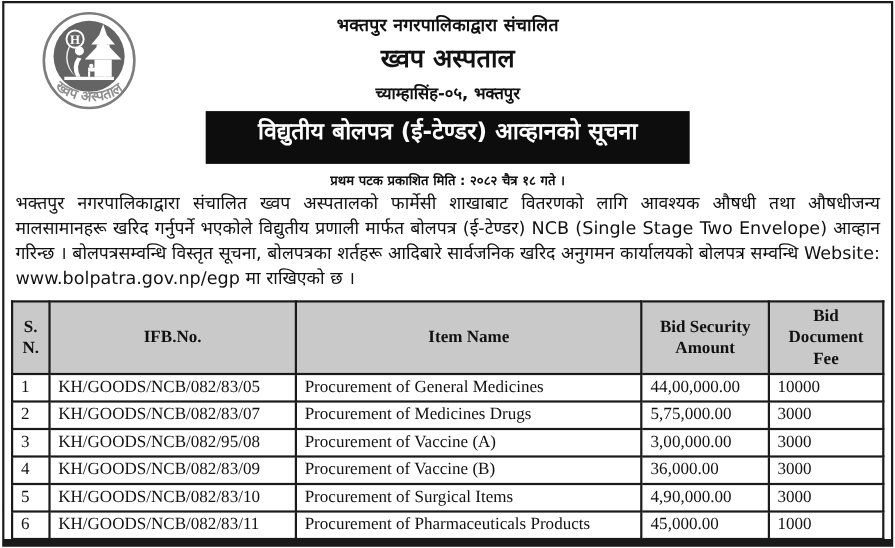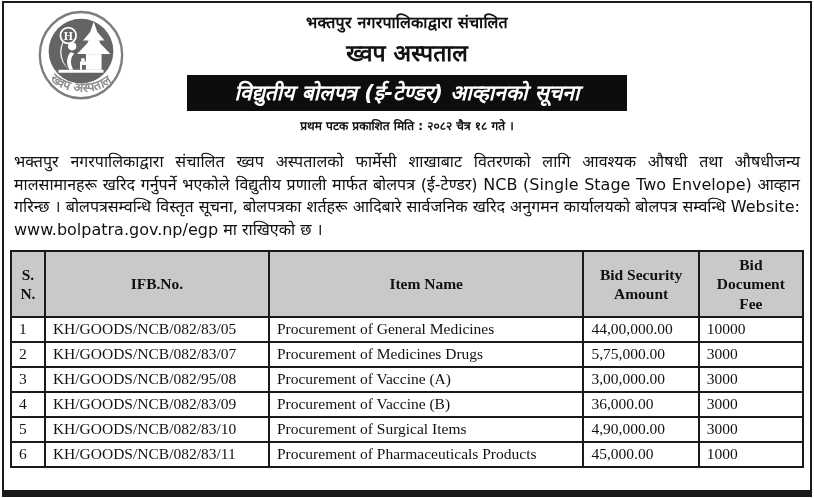--- a/index.html
+++ b/index.html
@@ -25,26 +25,26 @@
   
   .masthead{position:relative;text-align:center;}
   .logo{position:absolute;left:22px;top:2px;width:98px;height:102px;}
   .org-line{font-size:16px;font-weight:bold;padding-top:4px;letter-spacing:.2px;}
   .hospital-name{font-size:23px;font-weight:bold;margin-top:3px;}
   .address-line{font-size:15px;font-weight:bold;margin-top:6px;}
   .banner{
     display:inline-block;margin-top:7px;
     background:var(--banner-bg);color:#fff;
     font-size:21px;font-weight:bold;
-    padding:3px 30px 5px;min-width:440px;font-style:italic;
+    padding:3px 30px 17px;min-width:440px;
   }
   .published-line{font-size:12px;font-weight:bold;margin-top:6px;}
   
   .notice-text{
-    margin:17px 4px 0;
+    margin:2px 4px 0;
     font-size:16px;font-weight:500;line-height:1.42;
     text-align:justify;
   }
   
   table.tender{
     width:100%;margin-top:8px;
     border-collapse:collapse;
     border:2px solid var(--border-dark);
     font-family:"Liberation Serif","DejaVu Serif",serif;
   }
@@ -107,20 +107,21 @@
       <defs>
           <path id="sealArc" d="M9,58 C 20,92 80,94 91,60" fill="none"></path>
         </defs>
       <text font-size="13" font-weight="bold" fill="#8f8f8f">
         <textPath href="#sealArc" startOffset="50%" text-anchor="middle">ख्वप अस्पताल</textPath>
       </text>
     </svg>
 
     <div class="org-line">भक्तपुर नगरपालिकाद्वारा संचालित</div>
     <div class="hospital-name">ख्वप अस्पताल</div>
+    <div class="address-line">च्याम्हासिंह-०५, भक्तपुर</div>
     <div>
       <div class="banner">विद्युतीय बोलपत्र (ई-टेण्डर) आव्हानको सूचना</div>
     </div>
     <div class="published-line">प्रथम पटक प्रकाशित मिति : २०८२ चैत्र १८ गते ।</div>
   </div>
 
   <p class="notice-text">भक्तपुर नगरपालिकाद्वारा संचालित ख्वप अस्पतालको फार्मेसी शाखाबाट वितरणको लागि आवश्यक औषधी तथा औषधीजन्य मालसामानहरू खरिद गर्नुपर्ने भएकोले विद्युतीय प्रणाली मार्फत बोलपत्र (ई-टेण्डर) NCB (Single Stage Two Envelope) आव्हान गरिन्छ । बोलपत्रसम्वन्धि विस्तृत सूचना, बोलपत्रका शर्तहरू आदिबारे सार्वजनिक खरिद अनुगमन कार्यालयको बोलपत्र सम्वन्धि Website: www.bolpatra.gov.np/egp मा राखिएको छ ।</p>
 
   <table class="tender">
     <colgroup>

